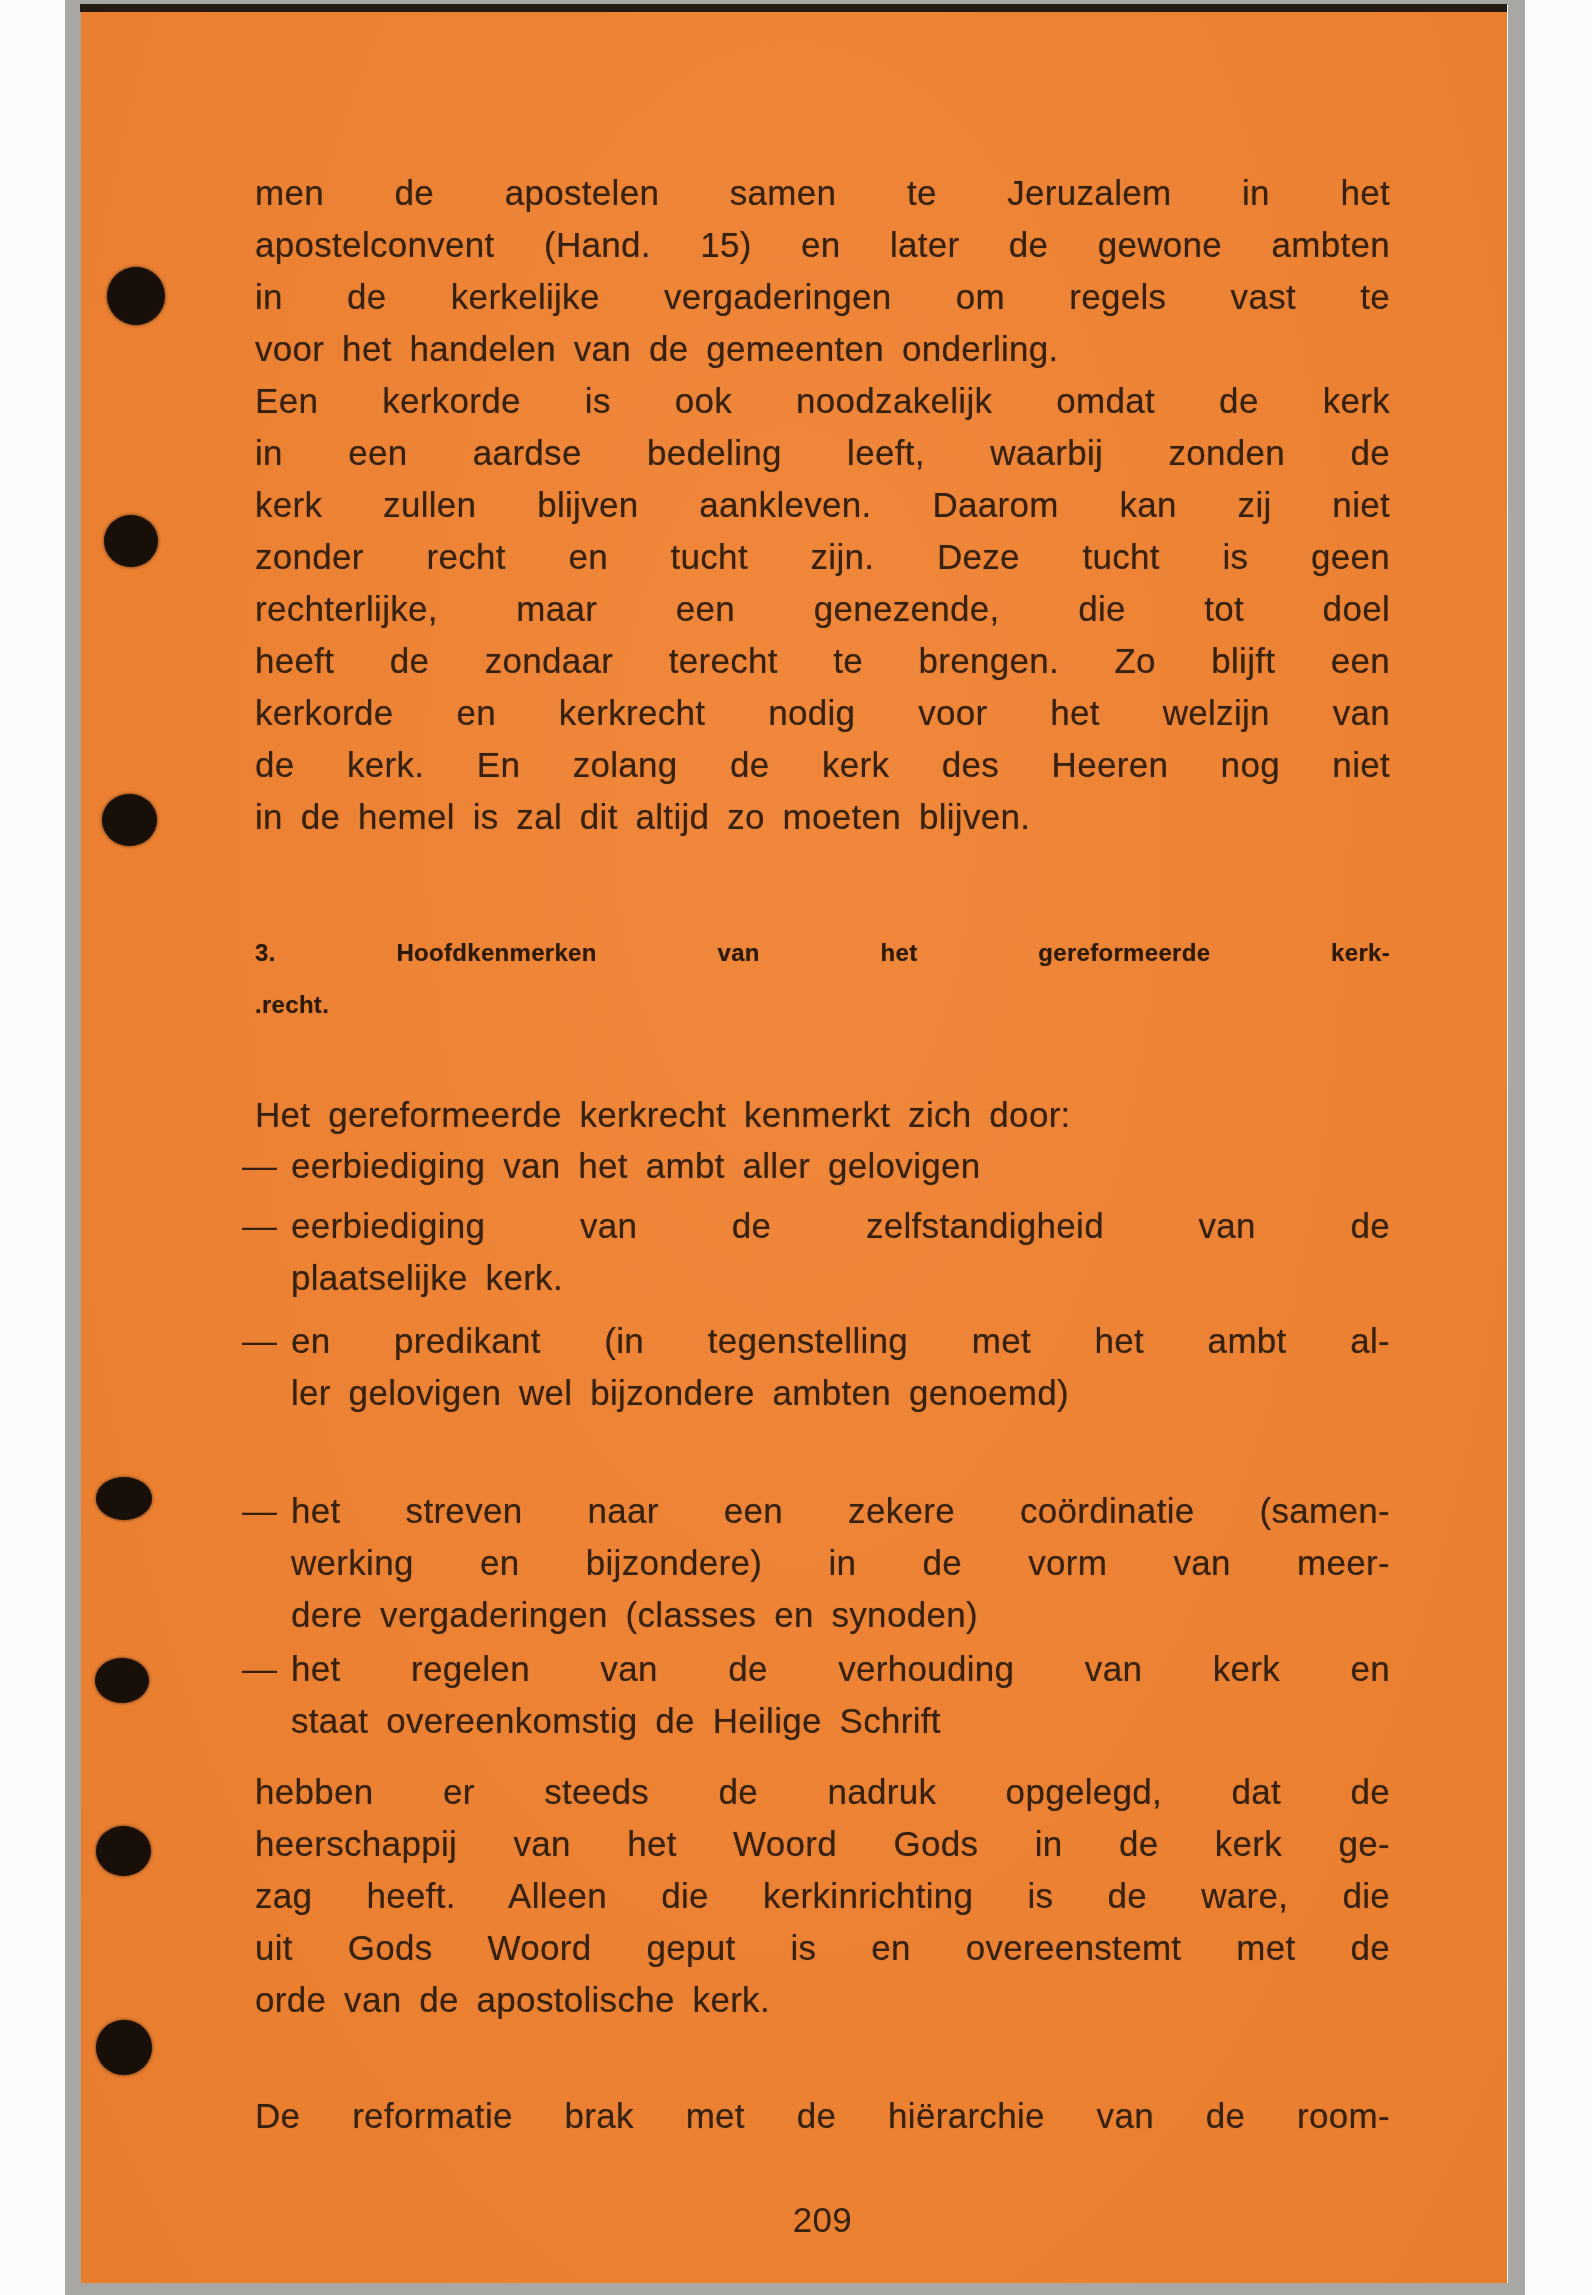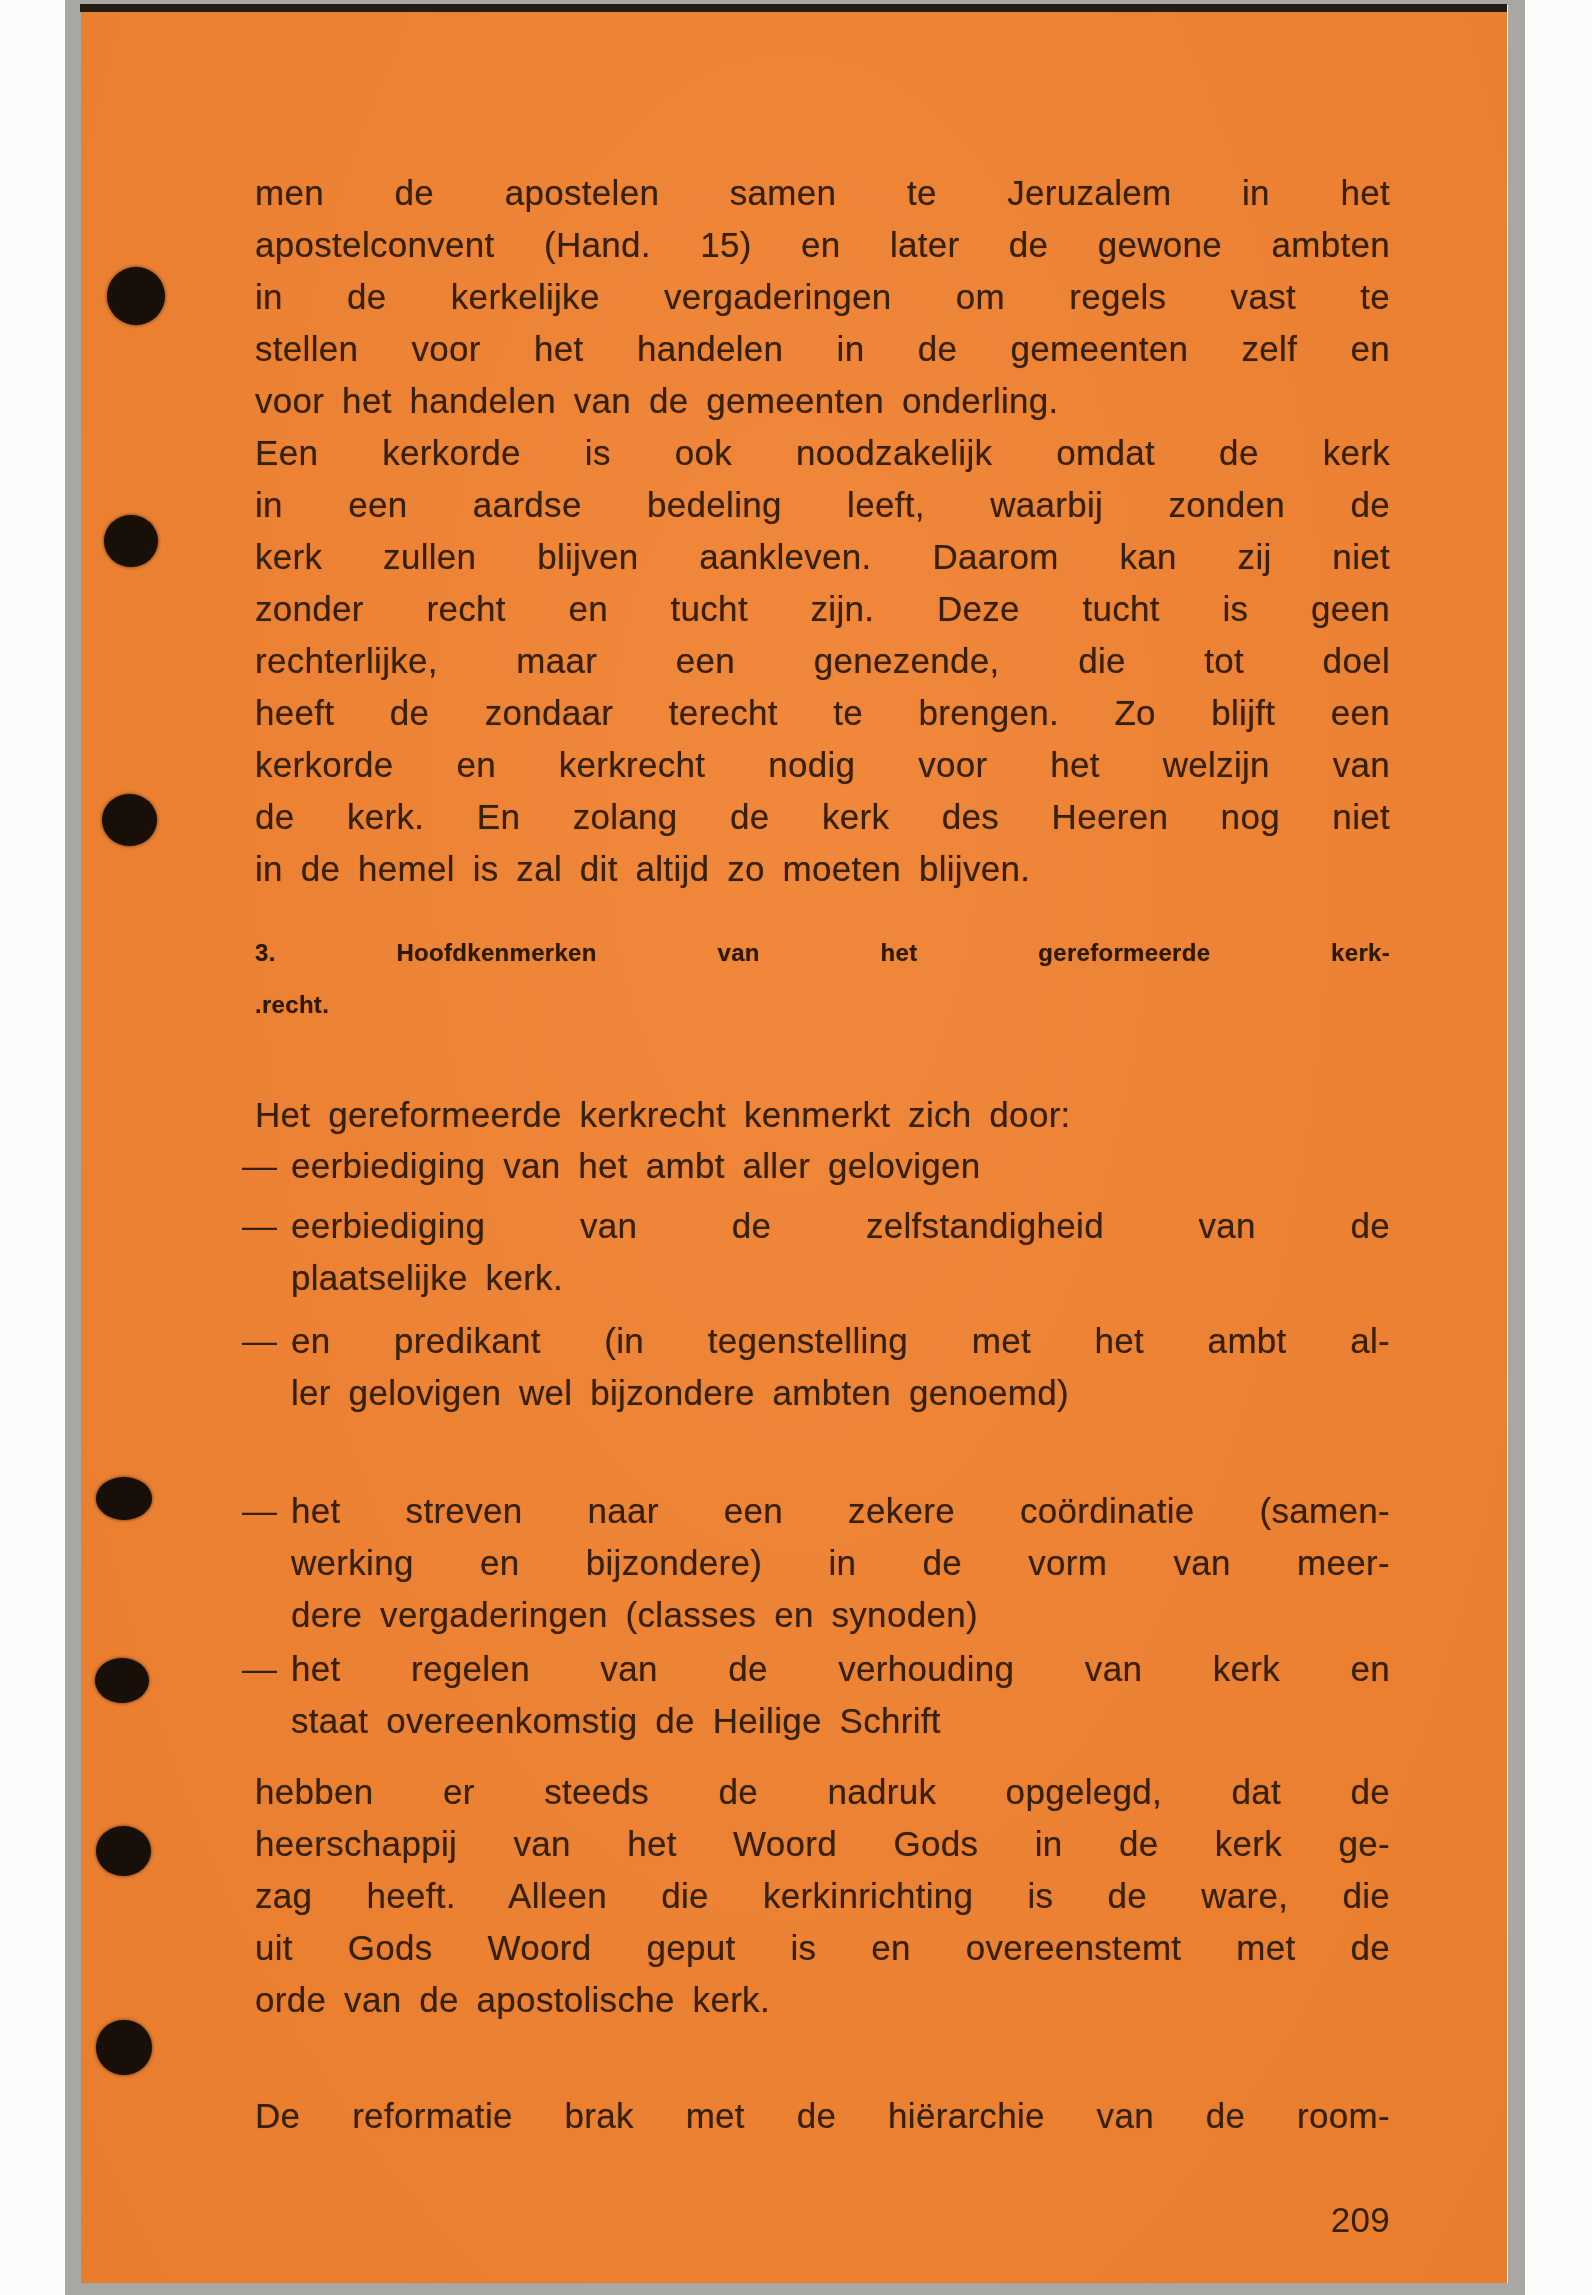--- a/index.html
+++ b/index.html
@@ -48,21 +48,21 @@
     text-shadow:0 0 0.9px rgba(54,32,12,.5);
     white-space:nowrap;
   }
   .tline.just {
     white-space:normal;
     text-align:justify; text-align-last:justify; text-justify:inter-word;
   }
   .heading { font-weight:bold; color:var(--inkbold,#2c1a07); font-size:24px; }
   .item { padding-left:36px; width:1099px; }
   .dash { position:absolute; left:-13px; top:0; }
-  #page-number-block { text-align:right; }
+  #page-number-block { text-align:center; }
 </style>
 </head>
 <body style="--paper: #f08130; --ink: #36210e; --inkbold: #2c1a07; --hole: #170f08; --edge: #a8a7a4; --topbar: #241b12; --bg: #fcfcfb;">
 
 <div id="paper" class="abs"></div>
 
 <div id="edge-left" class="abs"></div>
 <div id="edge-top" class="abs"></div>
 <div id="edge-right" class="abs"></div>
 <div id="edge-bottom" class="abs"></div>
@@ -78,21 +78,20 @@
     <div class="hole" style="left: 96px; top: 2020px; width: 56px; height: 55px;"></div>
   </div>
 
 <div id="textcol" class="abs">
 
   <div class="block" style="top:167px">
     <div>
         <div class="tline just">men de apostelen samen te Jeruzalem in het</div>
         <div class="tline just">apostelconvent (Hand. 15) en later de gewone ambten</div>
         <div class="tline just">in de kerkelijke vergaderingen om regels vast te</div>
-        <div class="tline just">stellen voor het handelen in de gemeenten zelf en</div>
         <div class="tline">voor het handelen van de gemeenten onderling.</div>
       </div>
     <div>
         <div class="tline just">Een kerkorde is ook noodzakelijk omdat de kerk</div>
         <div class="tline just">in een aardse bedeling leeft, waarbij zonden de</div>
         <div class="tline just">kerk zullen blijven aankleven. Daarom kan zij niet</div>
         <div class="tline just">zonder recht en tucht zijn. Deze tucht is geen</div>
         <div class="tline just">rechterlijke, maar een genezende, die tot doel</div>
         <div class="tline just">heeft de zondaar terecht te brengen. Zo blijft een</div>
         <div class="tline just">kerkorde en kerkrecht nodig voor het welzijn van</div>

